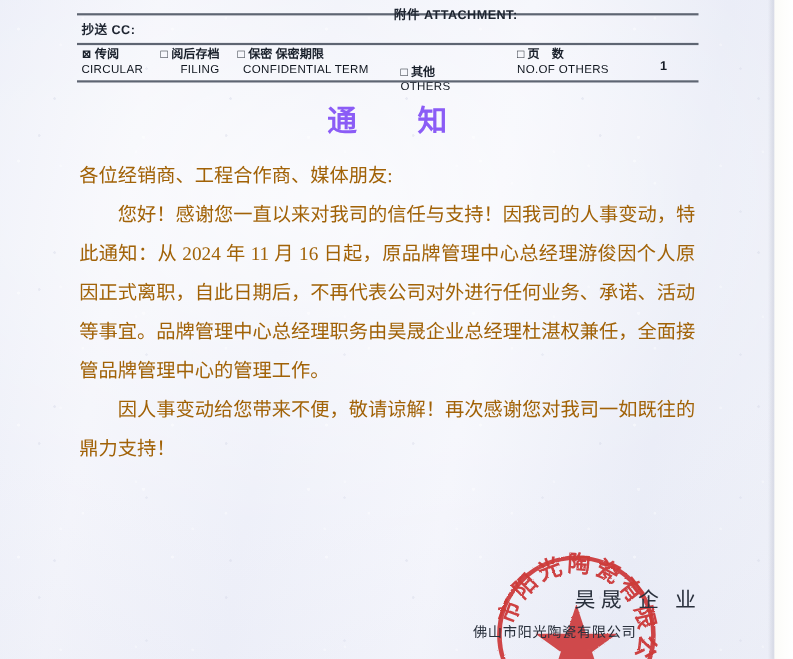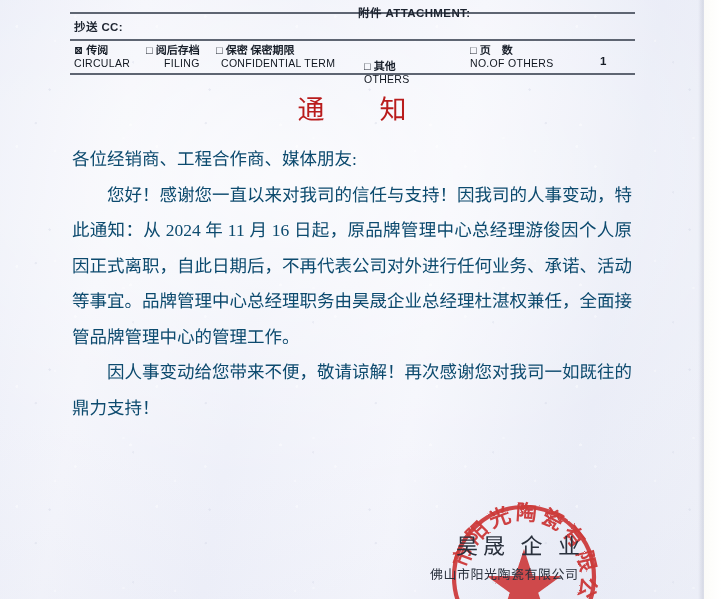--- a/index.html
+++ b/index.html
@@ -113,58 +113,59 @@
 
   
   .doc-title {
     position: absolute;
     left: 0;
     top: 88px;
     width: 704px;
     text-align: center;
     font-family: "Liberation Serif", "DejaVu Serif", serif;
     font-size: 27px;
-    font-weight: 400;
+    font-weight: 700;
     letter-spacing: 14px;
-    color: #b91c1c;
+    color: #8b5cf6;
     text-indent: 14px;
   }
 
   
   .body-text {
     position: absolute;
     left: 72px;
     top: 142px;
     width: 560px;
     font-family: "Liberation Serif", "DejaVu Serif", serif;
     font-size: 17.5px;
     line-height: 35.5px;
-    color: #0c4a6e;
+    color: #a16207;
     text-align: justify;
   }
   .body-text p { margin: 0; }
   .body-text p.indent { text-indent: 2em; }
   .salutation { margin: 0 0 0 0; }
   .gap-before { margin-top: 16px; }
   .closing { margin-top: 46px; text-indent: 2em; }
 
   
   .sign-block {
     position: absolute;
     left: 430px;
     top: 534px;
     width: 274px;
     font-family: "Liberation Serif", "DejaVu Serif", serif;
     color: #2a313d;
   }
   .sign-company {
-    font-size: 22px;
+    font-size: 19px;
     letter-spacing: 5px;
     line-height: 26px;
     padding-left: 26px;
+    text-align: center;
   }
   .sign-full {
     font-size: 13px;
     line-height: 30px;
     letter-spacing: .5px;
   }
 
   
   .seal {
     position: absolute;

